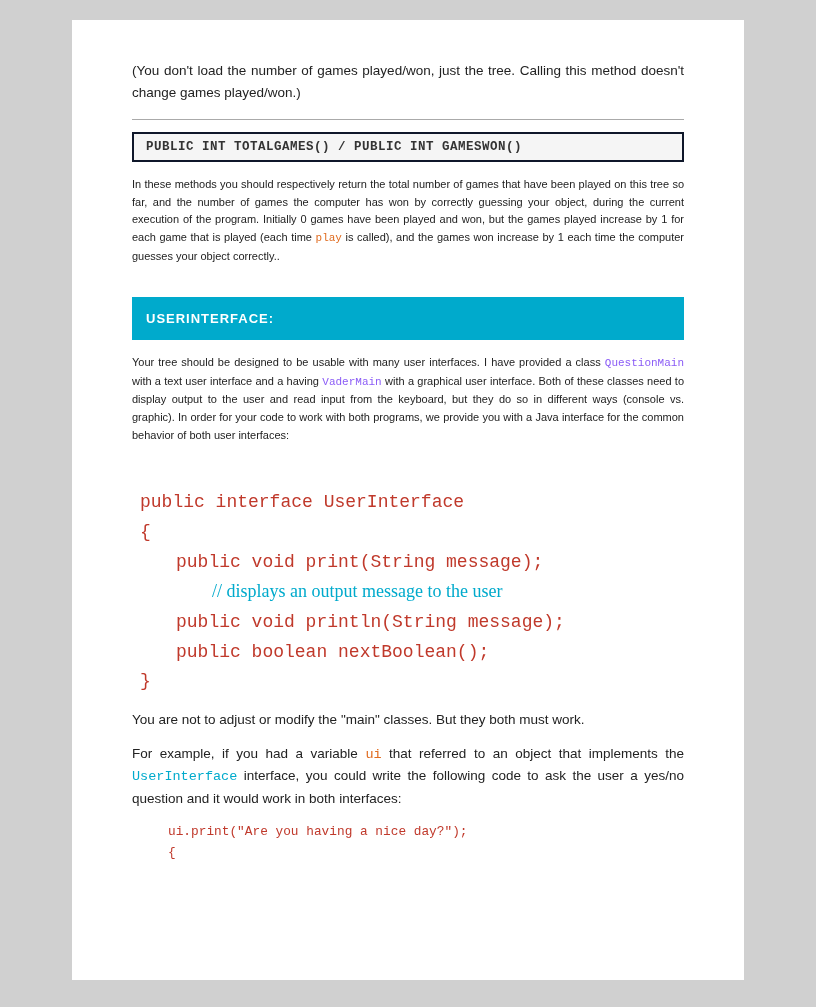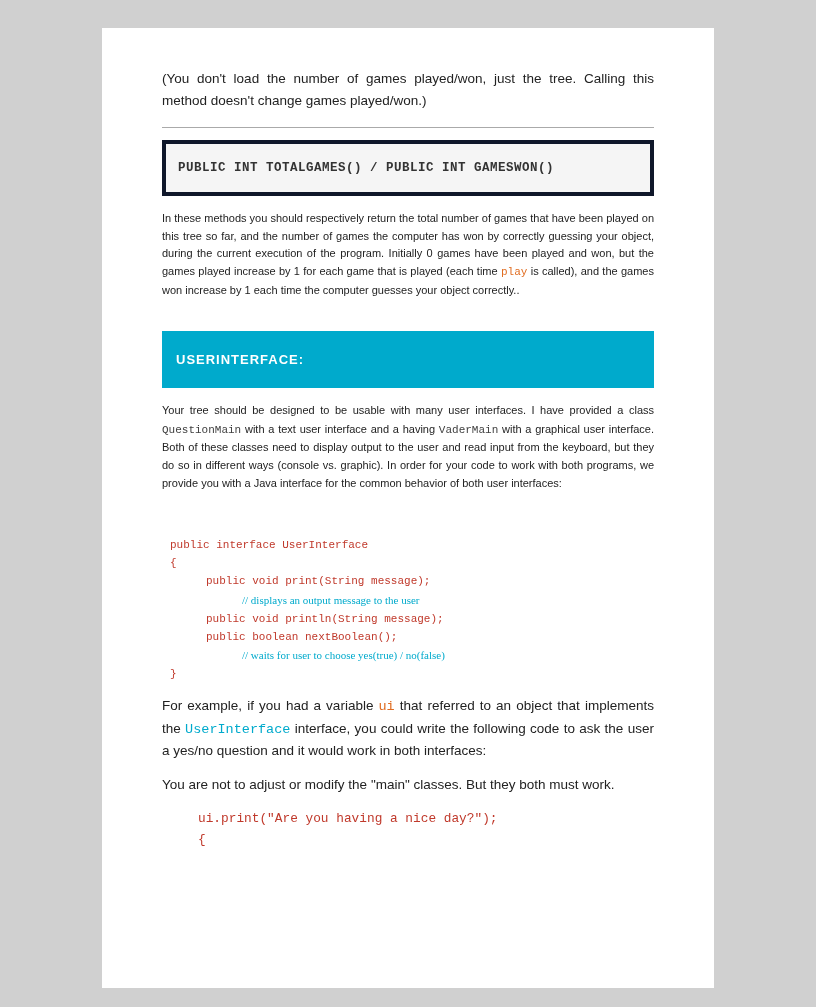--- a/index.html
+++ b/index.html
@@ -11,46 +11,46 @@
     body {
       background: #d0d0d0;
       display: flex;
       justify-content: center;
       align-items: flex-start;
       min-height: 1007px;
       font-family: Arial, sans-serif;
     }
 
     .page {
-      width: 612px;
+      width: 672px;
       background: #ffffff;
       padding: 40px 60px 40px 60px;
-      margin: 28px auto;
+      margin: 20px auto;
       min-height: 960px;
       position: relative;
     }
 
     .intro-text {
       font-size: 13.5px;
       color: #222;
       text-align: justify;
       line-height: 1.6;
       margin-bottom: 16px;
     }
 
     .divider {
       border: none;
       border-top: 1px solid #aaa;
       margin: 12px 0;
     }
 
     .method-banner {
       background: #f5f5f5;
-      border: 4px solid #0f172a;
-      padding: 17px 12px;
+      border: 2px solid #0f172a;
+      padding: 6px 12px;
       font-family: 'Courier New', Courier, monospace;
       font-size: 12.5px;
       color: #333;
       font-weight: bold;
       margin-bottom: 14px;
       letter-spacing: 0.5px;
     }
 
     .section-text {
       font-size: 11px;
@@ -63,37 +63,37 @@
     .highlight-play {
       color: #e06c20;
       font-family: 'Courier New', Courier, monospace;
     }
 
     .section-header {
       background: #00aacc;
       color: #ffffff;
       font-size: 13px;
       font-weight: bold;
-      padding: 21px 14px;
+      padding: 14px 14px;
       margin-bottom: 14px;
       letter-spacing: 1px;
     }
 
     .highlight-class {
-      color: #404040;
+      color: #8b5cf6;
       font-family: 'Courier New', Courier, monospace;
     }
 
     .spacer {
       height: 18px;
     }
 
     .code-block {
       font-family: 'Courier New', Courier, monospace;
-      font-size: 11px;
+      font-size: 18px;
       line-height: 1.65;
       color: #c0392b;
       margin: 12px 0 12px 0;
       padding-left: 8px;
     }
 
     .code-block .kw {
       color: #c0392b;
     }
 
@@ -188,38 +188,35 @@
     </span>
     <span class="code-line indent2">
       <span class="comment">// displays an output message to the user</span>
     </span>
     <span class="code-line indent1">
       <span class="kw">    public void println(String message);</span>
     </span>
     <span class="code-line indent1">
       <span class="kw">    public boolean nextBoolean();</span>
     </span>
-    <span class="code-line indent2">
-      <span class="comment">// waits for user to choose yes(true) / no(false)</span>
-    </span>
     <span class="code-line">
       <span class="brace">}</span>
     </span>
   </div>
+
+  <p class="bottom-text">You are not to adjust or modify the "main" classes.  But they both must work.</p>
 
   <p class="bottom-text">
     <span>For example, if you had a variable</span>
     <span class="highlight-ui"> </span><span class="highlight-ui">ui</span>
     <span> </span><span>that referred to an object that implements the</span>
     <span> </span><span class="code-inline">UserInterface</span>
     <span> </span><span>interface, you could write the following code to ask the user a yes/no question and it would work in both interfaces:</span>
   </p>
 
-  <p class="bottom-text">You are not to adjust or modify the "main" classes.  But they both must work.</p>
-
   <div class="code-small-block">
     <span class="code-line">
       <span class="kw">ui.print("Are you having a nice day?");</span>
     </span>
     <span class="code-line">
       <span class="brace">{</span>
     </span>
   </div>
 
 </div>

